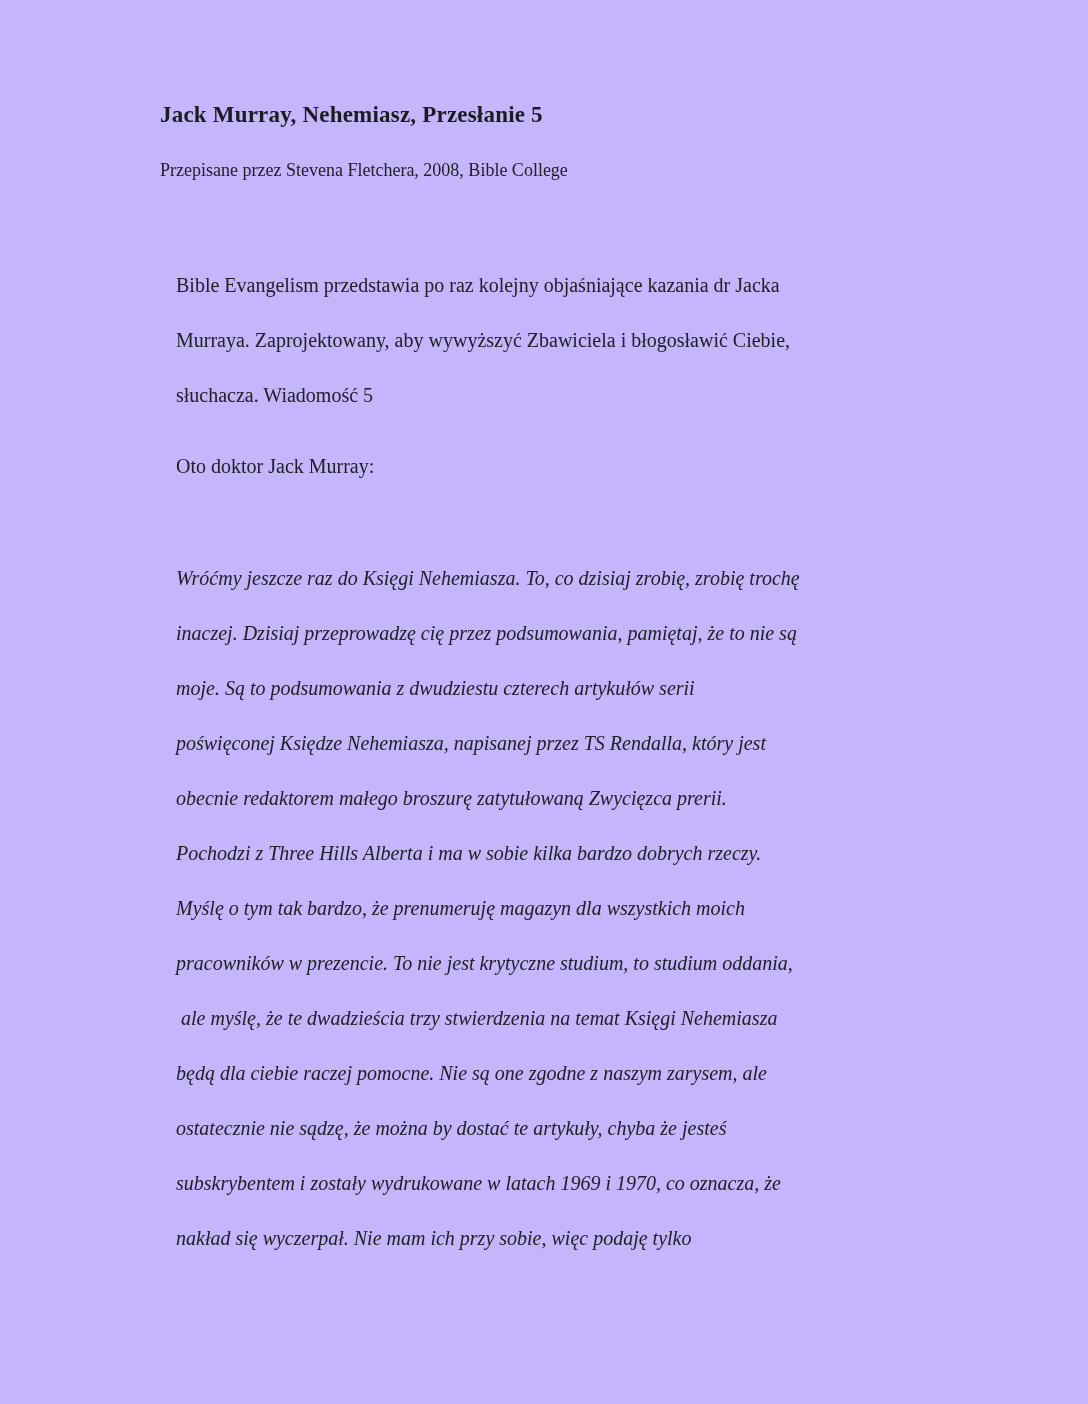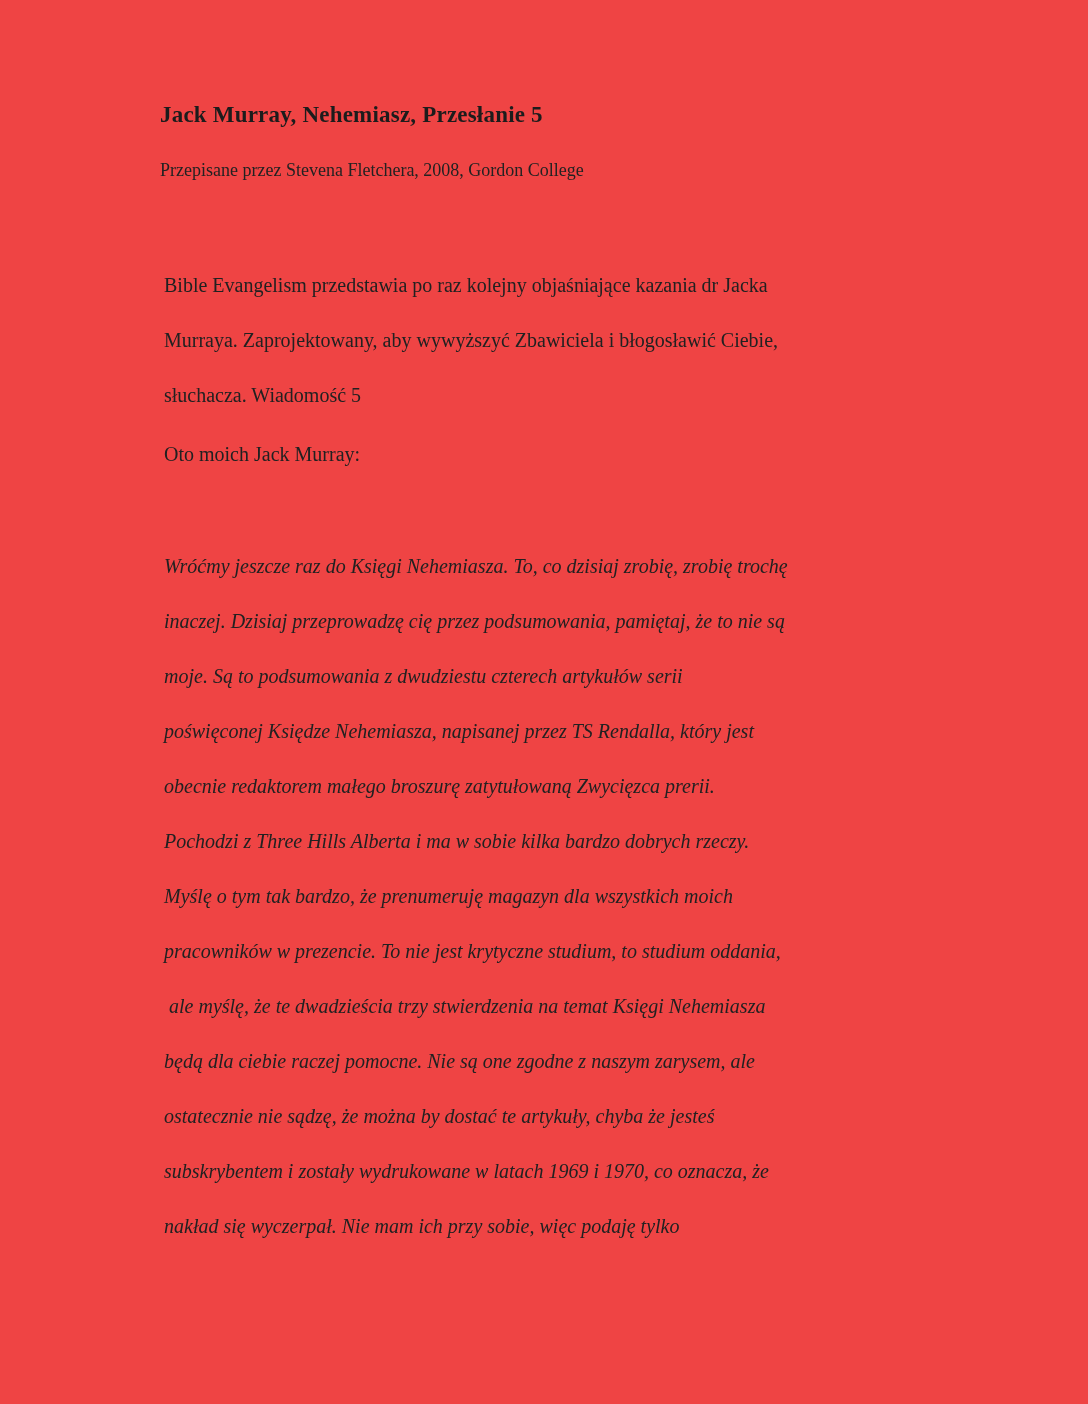--- a/index.html
+++ b/index.html
@@ -4,21 +4,21 @@
 <style>
   html, body {
     margin: 0;
     padding: 0;
     background: #ffffff;
   }
   .page {
     position: relative;
     width: 1088px;
     height: 1404px;
-    background: #ef4444;
+    background: #c4b5fd;
     overflow: hidden;
     font-family: "Liberation Serif", "DejaVu Serif", serif;
     color: #212121;
   }
   .content {
     position: absolute;
     left: 160px;
     top: 100px;
     width: 800px;
   }
@@ -30,21 +30,21 @@
     letter-spacing: 0.2px;
     color: #1c1c1c;
   }
   .doc-subtitle {
     margin: 28px 0 0 0;
     font-size: 18px;
     line-height: 24px;
     color: #222222;
   }
   .para {
-    margin: 4px;
+    margin: 16px;
     font-size: 20px;
     line-height: 55px;
     white-space: pre-wrap;
     color: #212121;
   }
   .para.intro {
     margin-top: 76px;
   }
   .para.speaker {
     margin-top: 0;
@@ -54,27 +54,27 @@
     font-style: italic;
   }
 </style>
 </head>
 <body>
 
 <div class="page">
   <div class="content">
     <h1 class="doc-title">Jack Murray, Nehemiasz, Przesłanie 5</h1>
 
-    <p class="doc-subtitle">Przepisane przez Stevena Fletchera, 2008, Gordon College</p>
+    <p class="doc-subtitle">Przepisane przez Stevena Fletchera, 2008, Bible College</p>
 
     <p class="para intro">Bible Evangelism przedstawia po raz kolejny objaśniające kazania dr Jacka
 Murraya. Zaprojektowany, aby wywyższyć Zbawiciela i błogosławić Ciebie,
 słuchacza. Wiadomość 5</p>
 
-    <p class="para speaker">Oto moich Jack Murray:</p>
+    <p class="para speaker">Oto doktor Jack Murray:</p>
 
     <p class="para body-text">Wróćmy jeszcze raz do Księgi Nehemiasza. To, co dzisiaj zrobię, zrobię trochę
 inaczej. Dzisiaj przeprowadzę cię przez podsumowania, pamiętaj, że to nie są
 moje. Są to podsumowania z dwudziestu czterech artykułów serii
 poświęconej Księdze Nehemiasza, napisanej przez TS Rendalla, który jest
 obecnie redaktorem małego broszurę zatytułowaną Zwycięzca prerii.
 Pochodzi z Three Hills Alberta i ma w sobie kilka bardzo dobrych rzeczy.
 Myślę o tym tak bardzo, że prenumeruję magazyn dla wszystkich moich
 pracowników w prezencie. To nie jest krytyczne studium, to studium oddania,
  ale myślę, że te dwadzieścia trzy stwierdzenia na temat Księgi Nehemiasza

